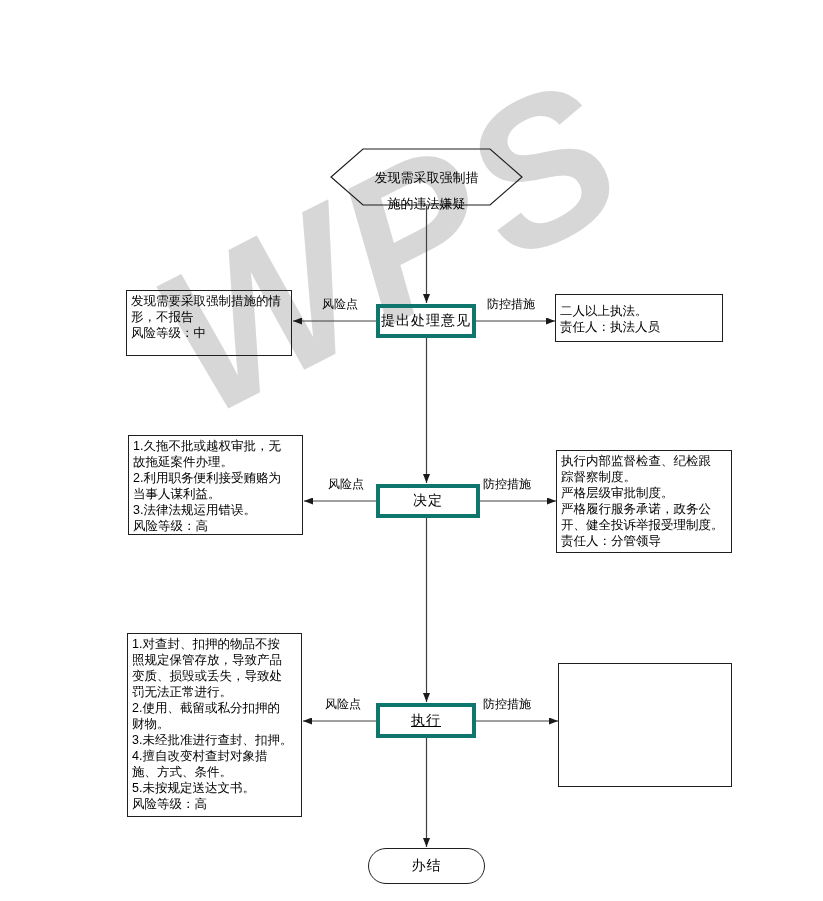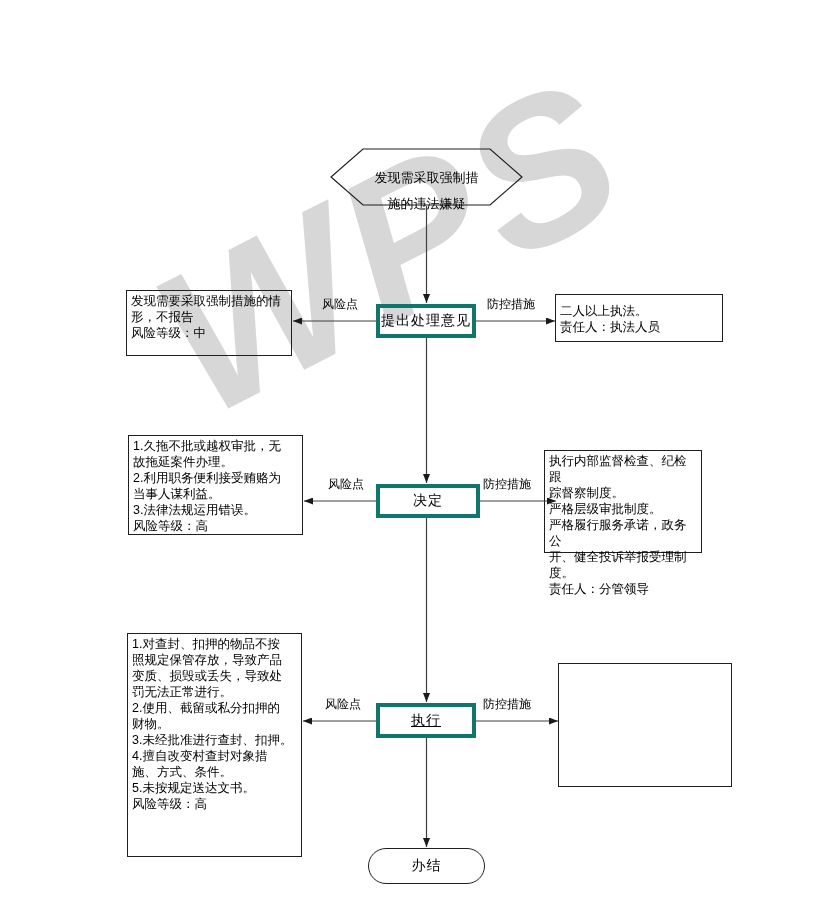--- a/index.html
+++ b/index.html
@@ -146,28 +146,28 @@
 
   <div class="node side-box" style="left:128px; top:435px; width:175px; height:100px;">1.久拖不批或越权审批，无
 故拖延案件办理。
 2.利用职务便利接受贿赂为
 当事人谋利益。
 3.法律法规运用错误。
 风险等级：高</div>
   <div class="edge-label" style="left:328px; top:476px;">风险点</div>
   <div class="node step-box" style="left:376px; top:484px; width:104px; height:34px;">决定</div>
   <div class="edge-label" style="left:483px; top:476px;">防控措施</div>
-  <div class="node side-box" style="left:544px; top:450px; width:158px; height:103px;">执行内部监督检查、纪检跟
+  <div class="node side-box" style="left:556px; top:450px; width:176px; height:103px;">执行内部监督检查、纪检跟
 踪督察制度。
 严格层级审批制度。
 严格履行服务承诺，政务公
 开、健全投诉举报受理制度。
 责任人：分管领导</div>
 
-  <div class="node side-box" style="left:127px; top:633px; width:175px; height:224px;">1.对查封、扣押的物品不按
+  <div class="node side-box" style="left:127px; top:633px; width:175px; height:184px;">1.对查封、扣押的物品不按
 照规定保管存放，导致产品
 变质、损毁或丢失，导致处
 罚无法正常进行。
 2.使用、截留或私分扣押的
 财物。
 3.未经批准进行查封、扣押。
 4.擅自改变村查封对象措
 施、方式、条件。
 5.未按规定送达文书。
 风险等级：高</div>

